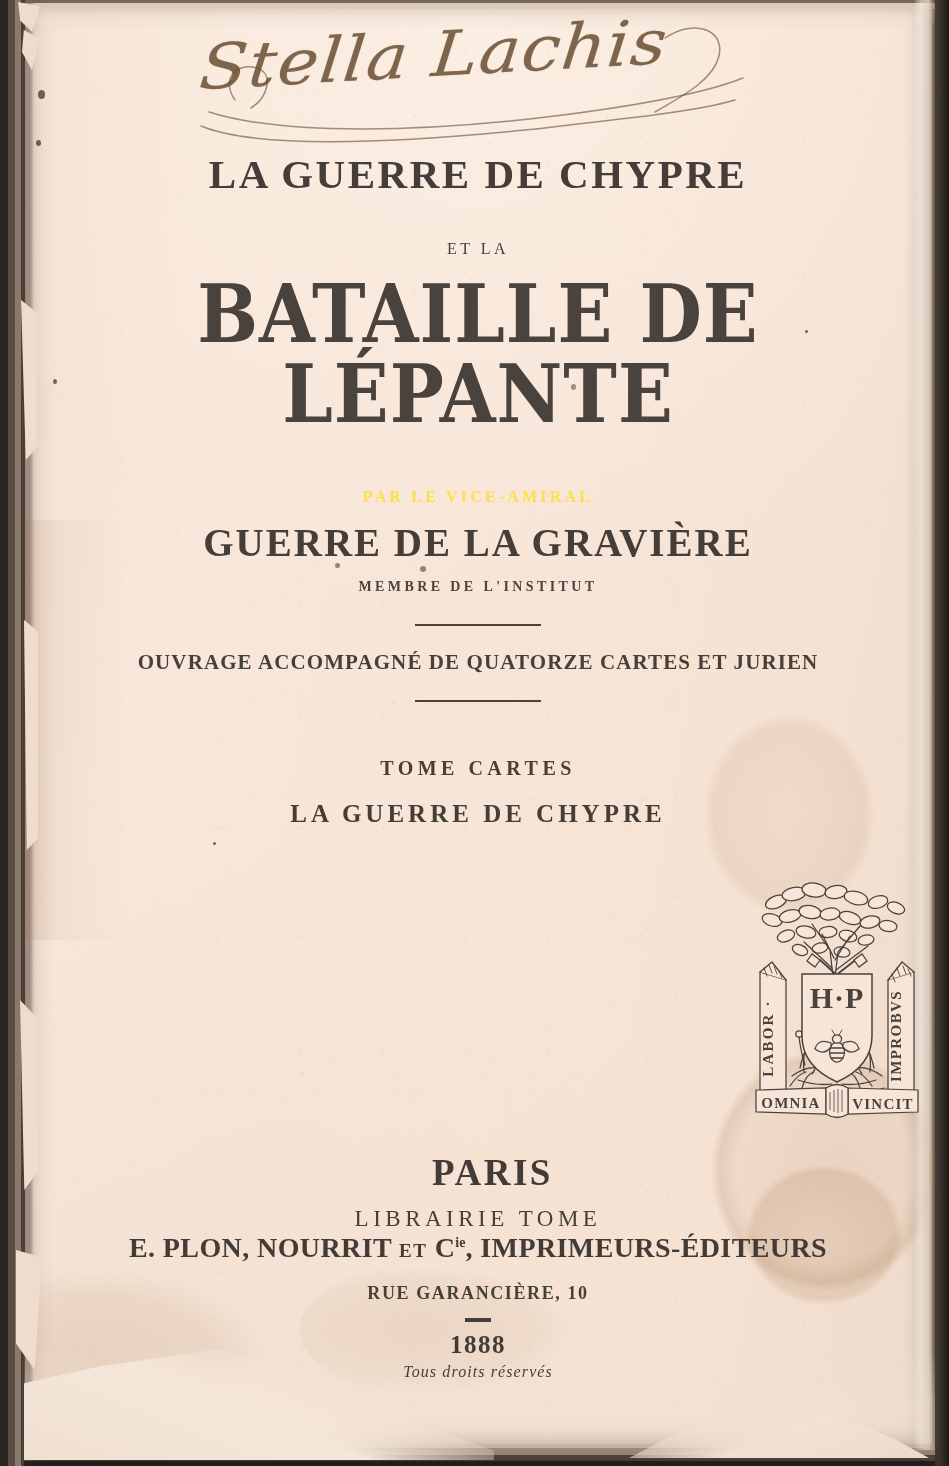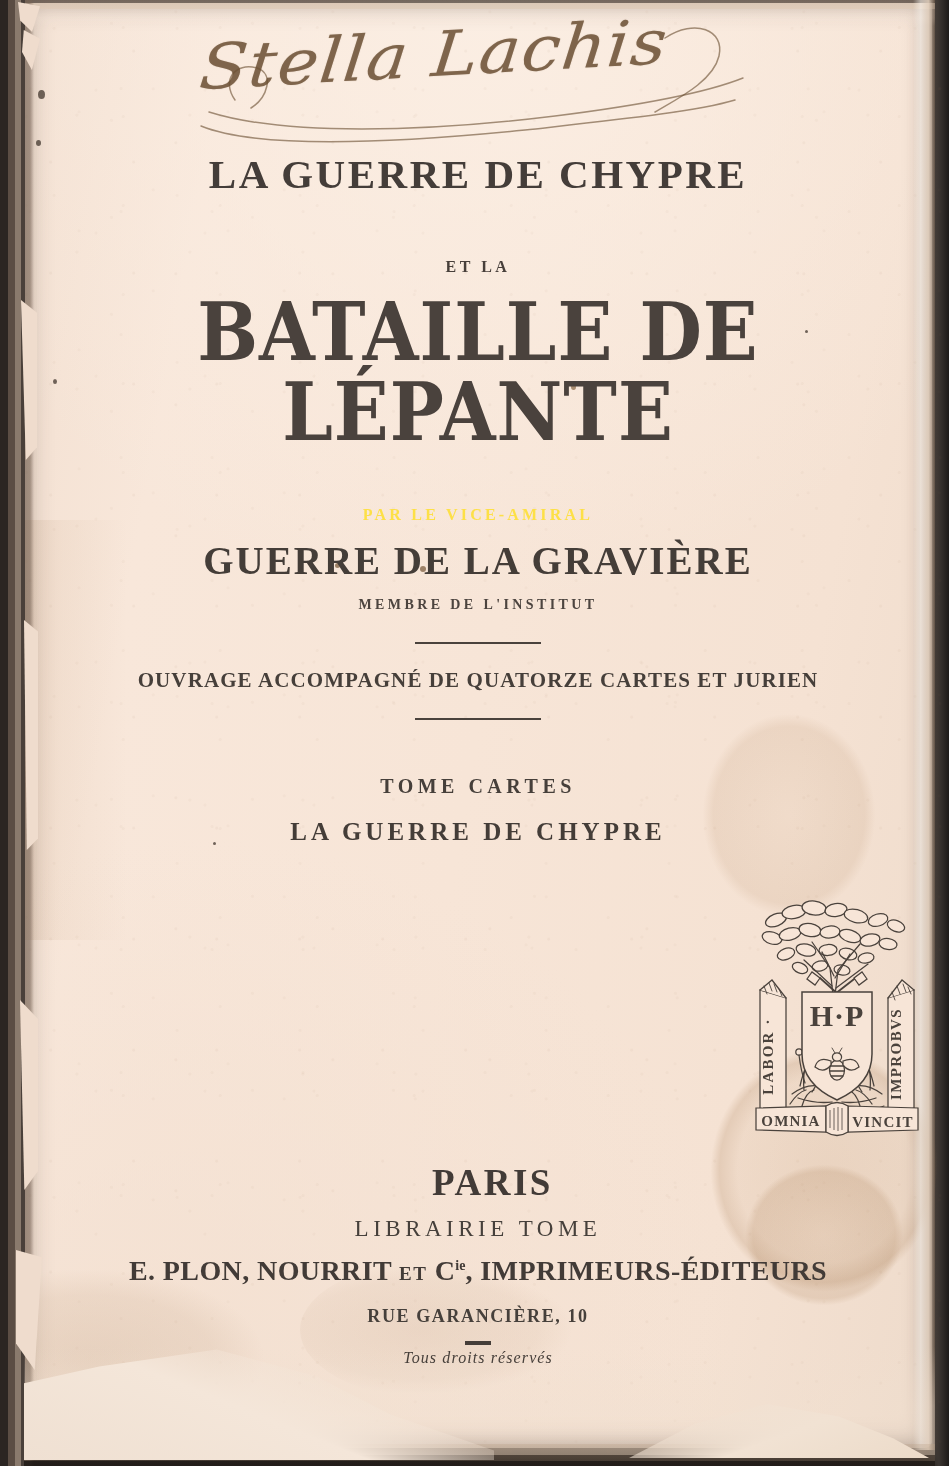--- a/index.html
+++ b/index.html
@@ -167,22 +167,22 @@
     letter-spacing: 2.5px;
     font-weight: 700;
     margin-top: 150px;
     color: #443d39;
     font-family: "Liberation Serif", serif;
     transform: scaleX(1.0);
   }
   .t-etla {
     font-size: 16px;
     letter-spacing: 3.5px;
-    font-weight: 700;
-    margin-top: 60px;
+    font-weight: 400;
+    margin-top: 42px;
     color: #473f3a;
   }
   .t-main2 {
     font-size: 72px;
     line-height: 1.0;
     font-weight: 700;
     letter-spacing: 1px;
     margin-top: 24px;
     color: #4a423d;
     font-family: "DejaVu Serif", serif;
@@ -249,36 +249,35 @@
     margin-top: 48px;
     display: flex;
     justify-content: flex-end;
   }
   .emblem { display: block; }
 
   .t-paris {
     font-size: 37px;
     letter-spacing: 2.5px;
     font-weight: 700;
-    margin-top: 22px;
+    margin-top: 30px;
     color: #423b37;
     padding-left: 29px;
   }
   .t-librairie {
     font-size: 23px;
     letter-spacing: 4.5px;
     font-weight: 400;
     margin-top: 12px;
     color: #46403b;
   }
   .t-imprint {
     font-size: 28px;
     letter-spacing: 0.4px;
     font-weight: 700;
-    margin-top: 13px;
     color: #423b37;
     white-space: nowrap;
   }
   .t-imprint .smallcap { font-size: 19px; letter-spacing: 1.5px; }
   .t-imprint sup { font-size: 14px; vertical-align: super; letter-spacing: 0; }
   .t-rue {
     font-size: 18px;
     letter-spacing: 1.6px;
     font-weight: 700;
     margin-top: 19px;
@@ -488,20 +487,21 @@
     <div class="line t-paris">PARIS</div>
 
     <div class="line t-librairie">LIBRAIRIE TOME</div>
 
     <div class="line t-imprint"><span>E. PLON, NOURRIT </span><span class="smallcap">ET</span><span> C</span><sup>ie</sup><span>, IMPRIMEURS-ÉDITEURS</span></div>
 
     <div class="line t-rue">RUE GARANCIÈRE, 10</div>
 
     <div class="dash"></div>
 
+    <div class="line t-year">1888</div>
 
     <div class="line t-rights">Tous droits réservés</div>
   </div>
 
   <div class="signature">
     <div class="sig-text">Stella Lachis</div>
     <svg width="560" height="145" viewBox="0 0 560 145" style="position:absolute; left:0; top:0;">
       <g fill="none" stroke="rgba(108,80,52,.62)" stroke-width="1.5" stroke-linecap="round">
         <path d="M6 118 C 60 140, 190 136, 330 122 C 420 112, 500 104, 540 92"></path>
         <path d="M14 104 C 90 128, 230 124, 360 108 C 440 98, 508 86, 548 70"></path>

